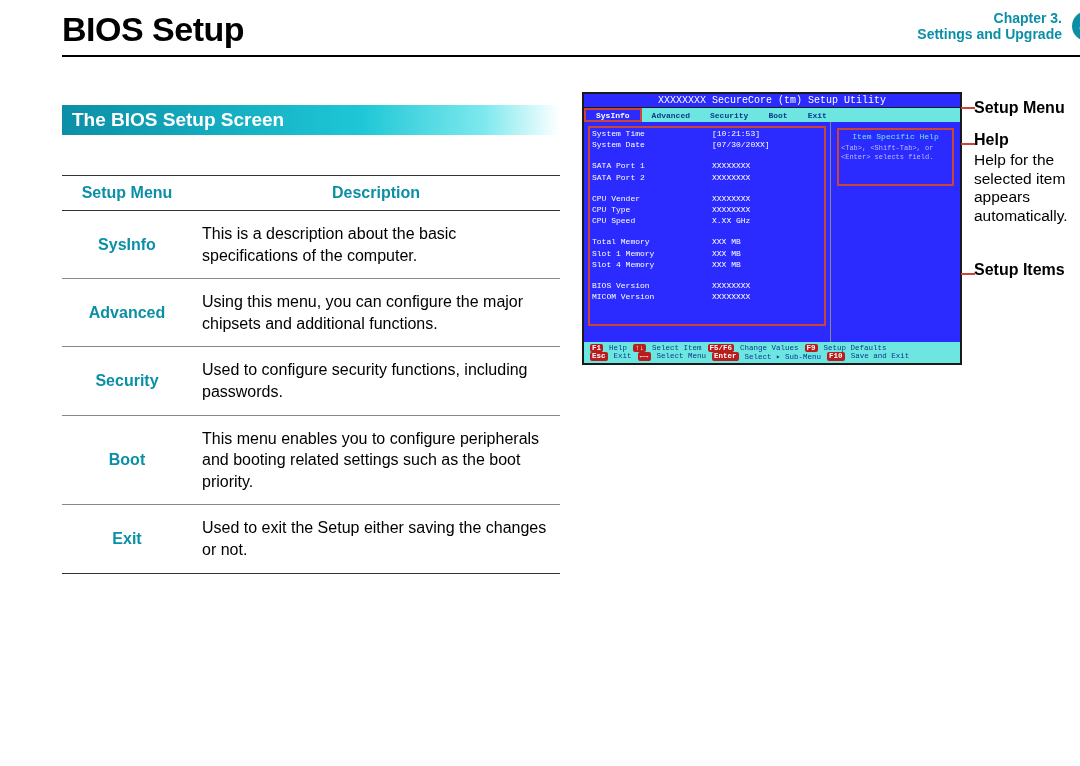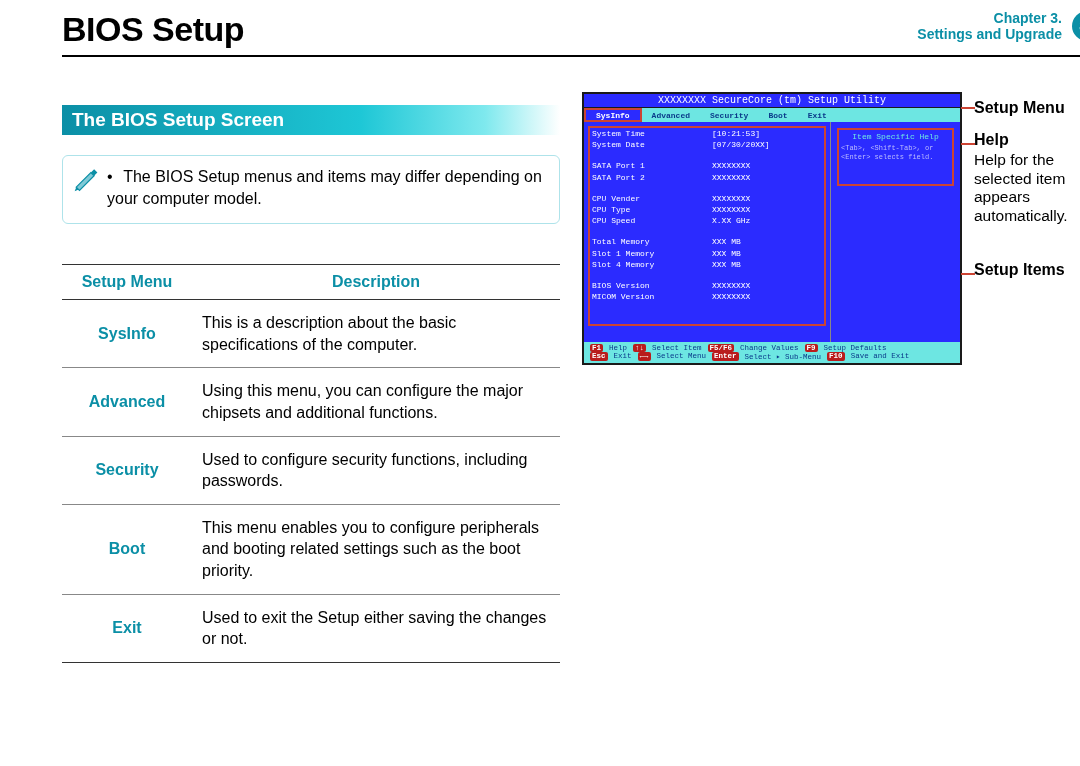--- a/index.html
+++ b/index.html
@@ -68,33 +68,20 @@
         <div>Chapter 3.</div>
         <div>Settings and Upgrade</div>
       </div>
       <div class="pagecircle">88</div>
     </div>
   </div>
   <div class="rule"></div>
 
   <div class="secbar">The BIOS Setup Screen</div>
 
-  <div class="notebox">
-    <span class="noteicon">
-      <svg viewBox="0 0 32 32">
-          <path d="M4 26 L22 8 L26 12 L8 30 Z" fill="#7fc9d6" stroke="#0b8fa6" stroke-width="1.5"></path>
-          <path d="M22 8 L26 4 L30 8 L26 12 Z" fill="#0b8fa6"></path>
-          <path d="M4 26 L2 31 L7 29 Z" fill="#0b8fa6"></path>
-        </svg>
-    </span>
-    <div class="notetext">
-      <span class="bullet">•</span>
-      <span>The BIOS Setup menus and items may differ depending on your computer model.</span>
-    </div>
-  </div>
 
   <table class="tbl">
     <thead>
       <tr>
         <th>Setup Menu</th>
         <th>Description</th>
       </tr>
     </thead>
     <tbody>
       <tr>

